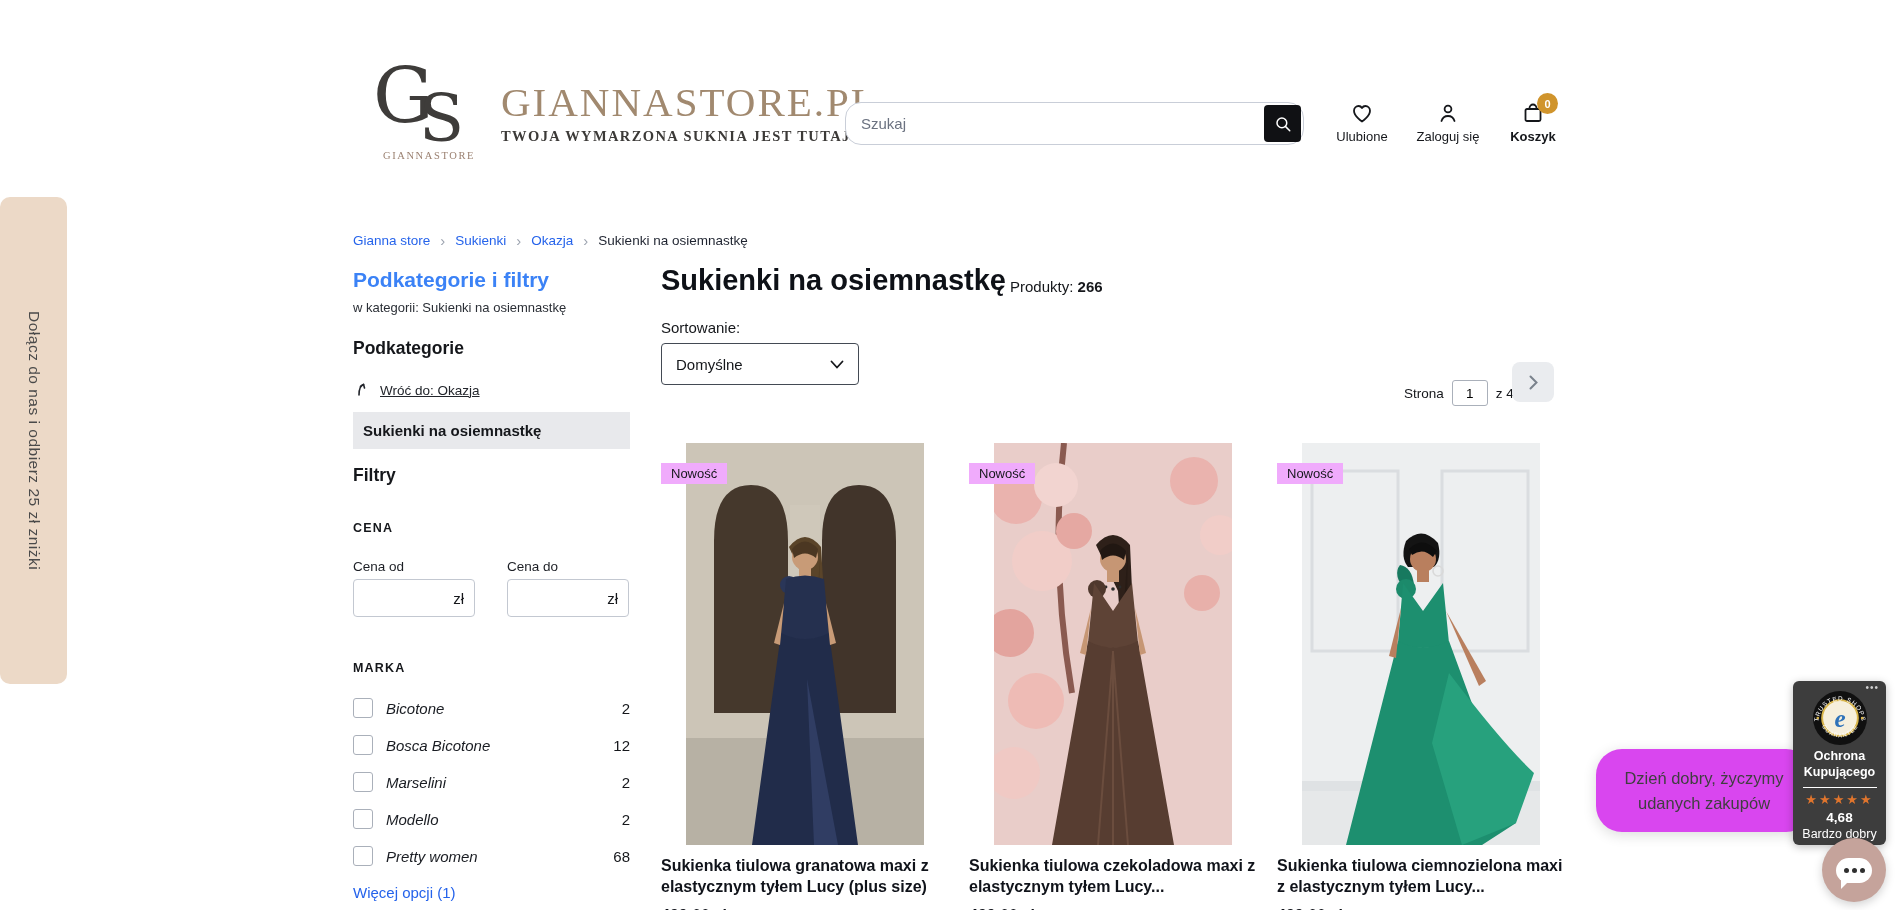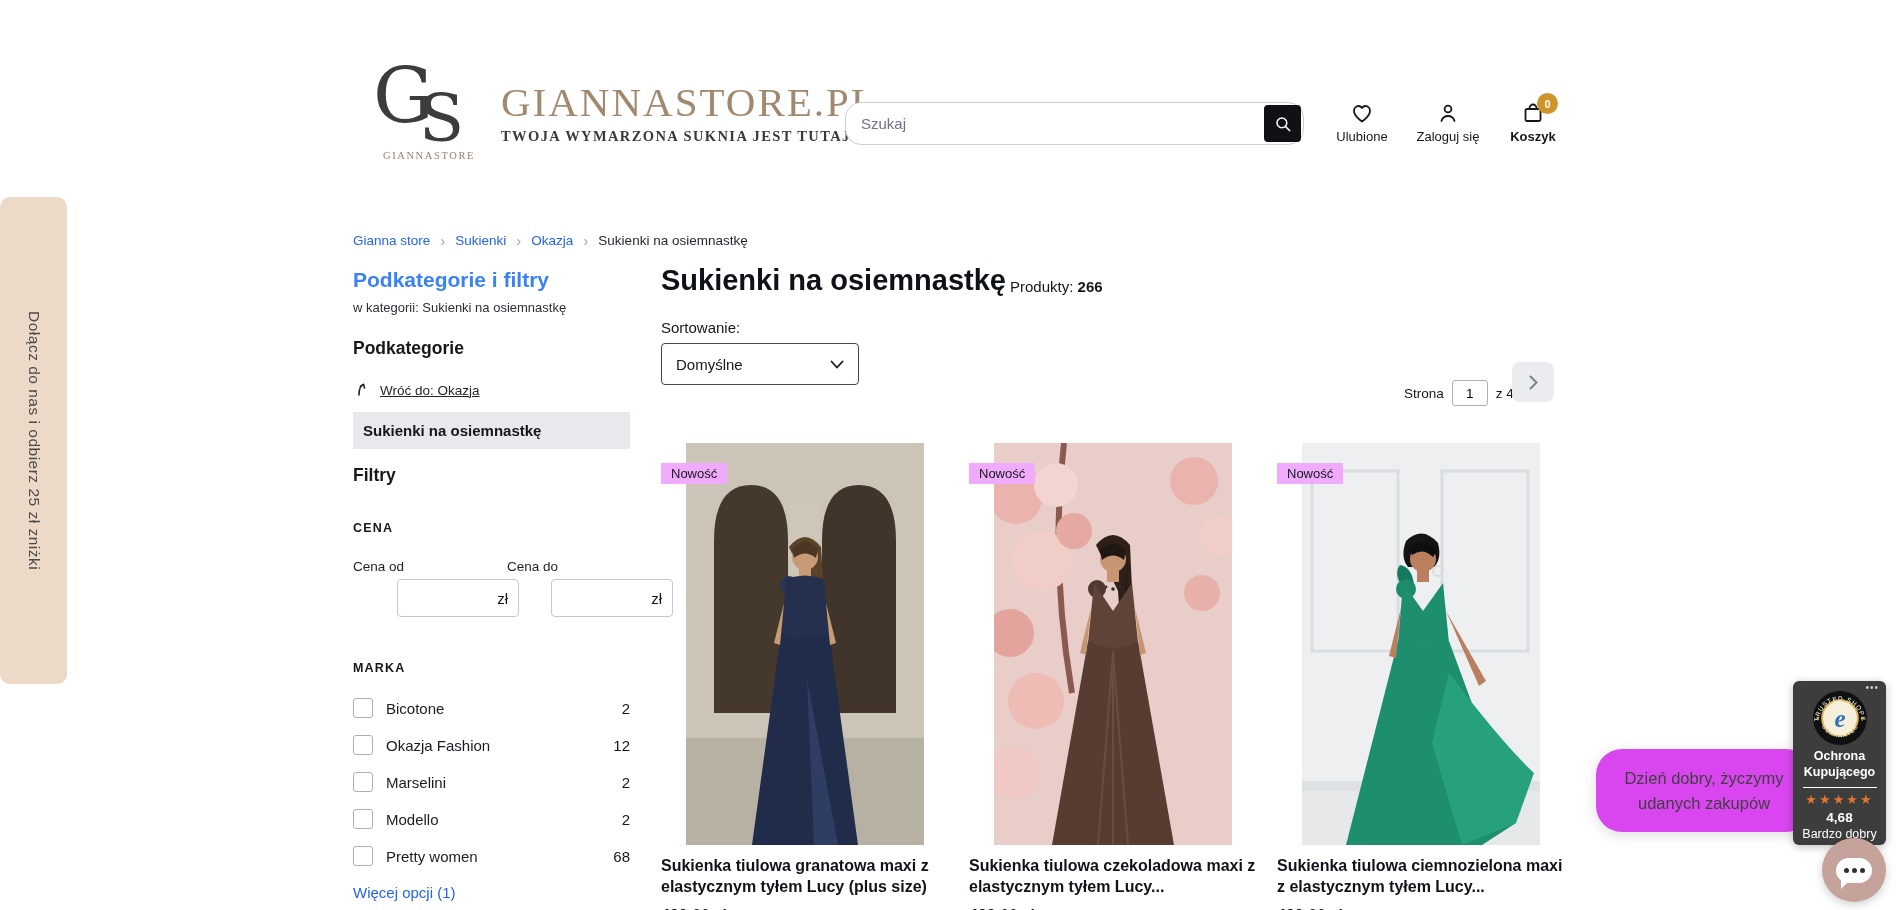--- a/index.html
+++ b/index.html
@@ -45,26 +45,26 @@
   .sidebar{left:353px;top:0;width:277px;height:910px;}
   .sb-title{position:absolute;top:268px;left:0;font-size:21px;font-weight:700;color:#3b82f6;}
   .sb-sub{position:absolute;top:300px;left:0;font-size:13px;color:#2b2f36;}
   .sb-h2{position:absolute;top:338px;left:0;font-size:17.5px;font-weight:700;}
   .back{position:absolute;top:382px;left:2px;display:flex;align-items:center;gap:9px;cursor:pointer;}
   .back .txt{font-size:13.5px;color:#22252b;text-decoration:underline;}
   .sel{position:absolute;top:412px;left:0;width:277px;height:37px;background:#e8e9ec;display:flex;align-items:center;padding-left:10px;box-sizing:border-box;font-size:15px;font-weight:600;cursor:pointer;}
   .sb-filtry{position:absolute;top:465px;left:0;font-size:17.5px;font-weight:700;}
   .sb-cap{position:absolute;left:0;font-size:12.5px;font-weight:700;letter-spacing:1.2px;color:#15171b;}
   .price-lbl{position:absolute;top:559px;font-size:13.5px;color:#1c1f25;}
-  .price-box{position:absolute;top:579px;width:122px;height:38px;border:1px solid #c3c8d1;border-radius:4px;box-sizing:border-box;display:flex;align-items:center;background:#fff;margin-left:44px;}
+  .price-box{position:absolute;top:579px;width:122px;height:38px;border:1px solid #c3c8d1;border-radius:4px;box-sizing:border-box;display:flex;align-items:center;background:#fff;}
   .price-box input{width:80px;border:0;outline:0;padding:0 0 0 10px;font-size:15px;background:transparent;font-family:"Liberation Sans",sans-serif;}
   .price-box .suffix{position:absolute;right:10px;font-size:15px;color:#15171b;}
   .brand-row{position:absolute;left:0;width:277px;height:28px;display:flex;align-items:center;cursor:pointer;}
   .cb{width:20px;height:20px;border:1.5px solid #aab0ba;border-radius:3px;background:#fff;box-sizing:border-box;flex:0 0 auto;cursor:pointer;}
-  .brand-row .nm{margin-left:13px;font-size:15px;color:#191c22;}
+  .brand-row .nm{margin-left:13px;font-size:15px;color:#191c22;font-style:italic;}
   .brand-row .ct{margin-left:auto;font-size:15px;color:#15171b;}
   .more-link{position:absolute;top:884px;left:0;font-size:15px;color:#2563eb;cursor:pointer;}
 
   
   .m-title{left:661px;top:264px;font-size:29px;font-weight:700;color:#0e1117;}
   .m-count{left:1010px;top:278px;font-size:15px;color:#15171b;}
   .m-count b{font-weight:700;}
   .m-sortlbl{left:661px;top:319px;font-size:15px;}
   .m-select{left:661px;top:343px;width:198px;height:42px;border:1px solid #434a54;border-radius:4px;background:#fff;display:flex;align-items:center;box-sizing:border-box;padding:0 14px;cursor:pointer;}
   .m-select .val{font-size:15px;flex:1;}
@@ -193,21 +193,21 @@
 
     <div class="sb-cap" style="top:661px;">MARKA</div>
 
     <div class="brand-row" style="top:694px;">
       <span class="cb"></span>
       <span class="nm">Bicotone</span>
       <span class="ct">2</span>
     </div>
     <div class="brand-row" style="top:731px;">
       <span class="cb"></span>
-      <span class="nm">Okazja Fashion</span>
+      <span class="nm">Bosca Bicotone</span>
       <span class="ct">12</span>
     </div>
     <div class="brand-row" style="top:768px;">
       <span class="cb"></span>
       <span class="nm">Marselini</span>
       <span class="ct">2</span>
     </div>
     <div class="brand-row" style="top:805px;">
       <span class="cb"></span>
       <span class="nm">Modello</span>

